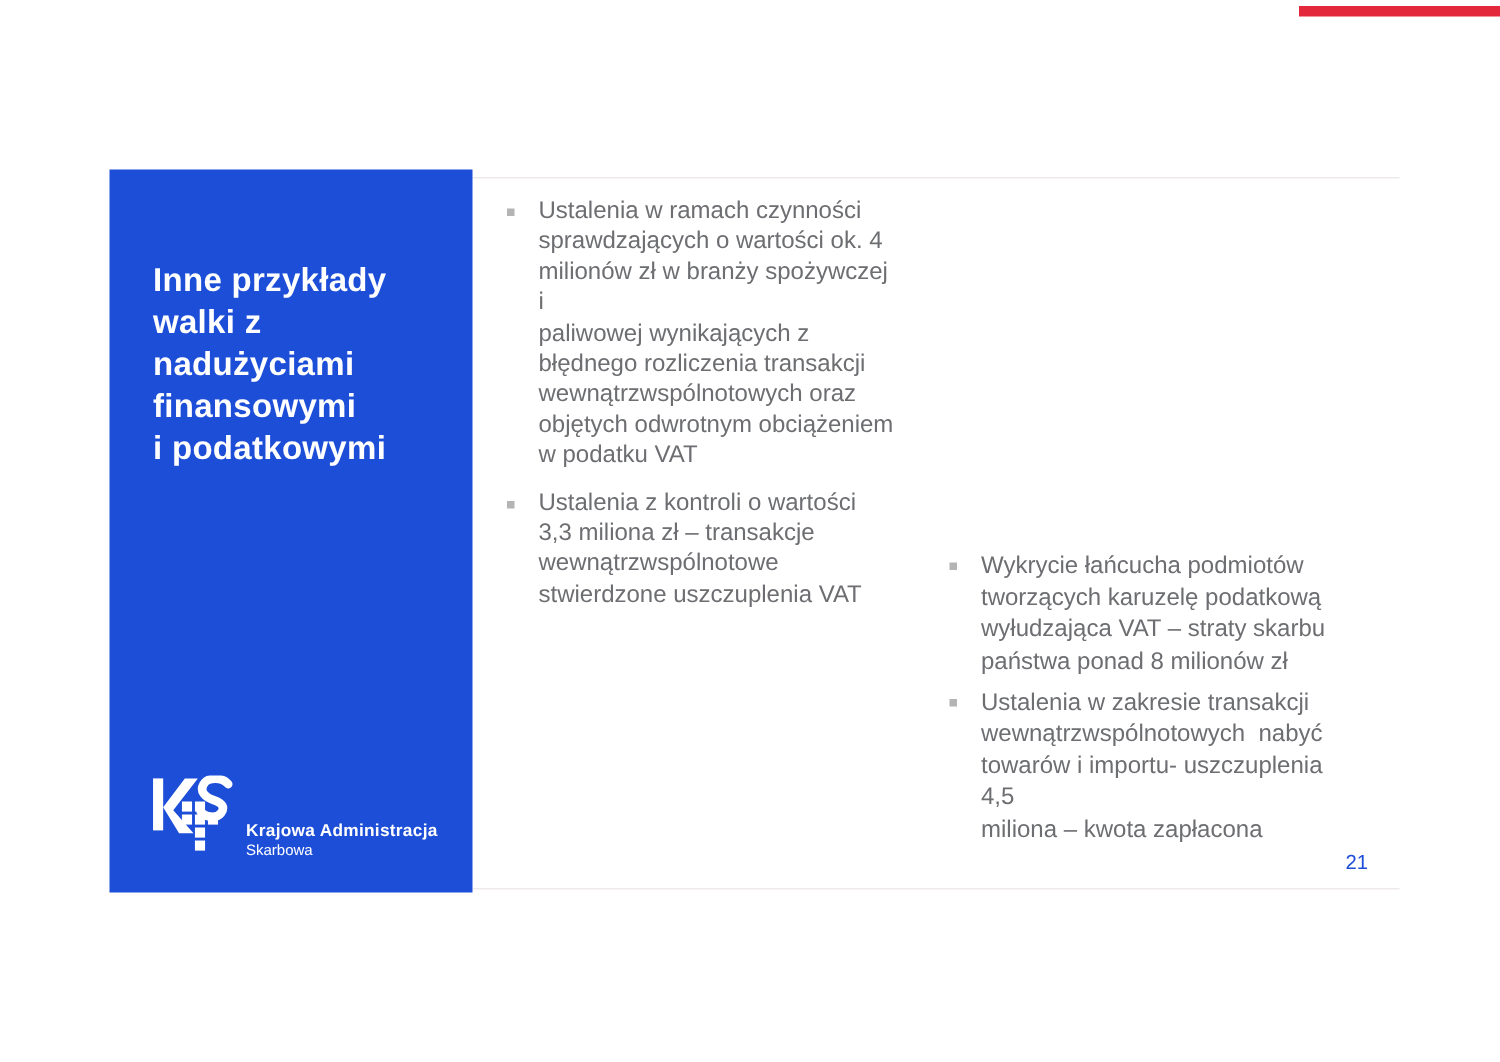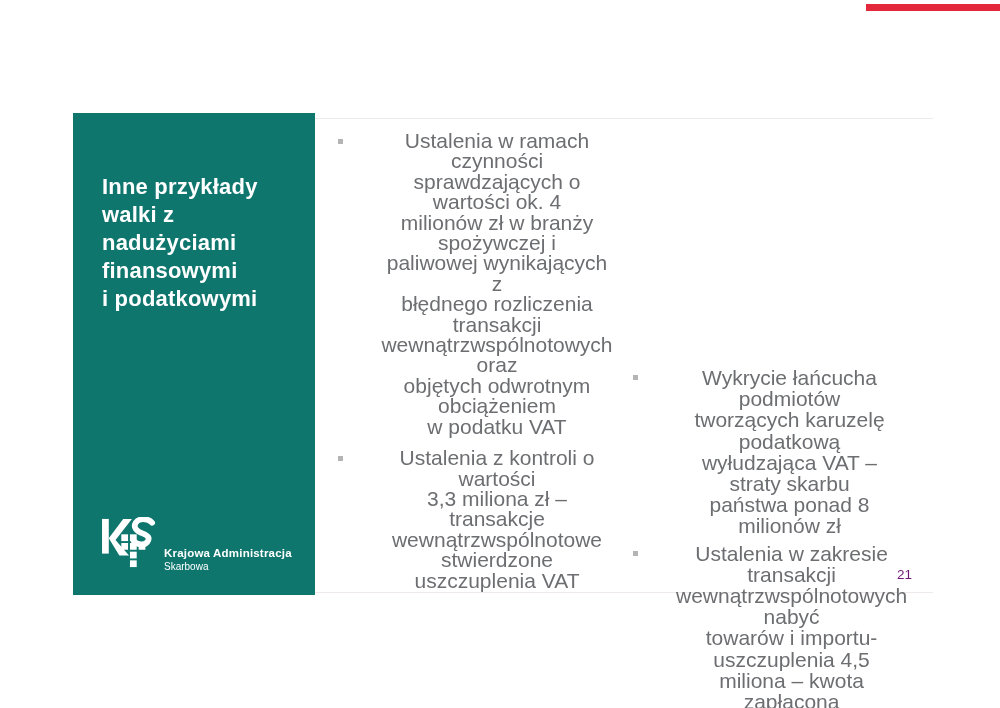--- a/index.html
+++ b/index.html
@@ -7,21 +7,21 @@
     width:1000px;height:708px;position:relative;background:#ffffff;
     font-family:"Liberation Sans","DejaVu Sans",sans-serif;overflow:hidden;
   }
   .accent-bar-top{
     position:absolute;left:866px;top:4px;width:134px;height:7px;background:#e2283a;
   }
   .hairline{position:absolute;height:1px;background:#eeeae9;}
   .hairline.top{left:315px;top:118px;width:618px;}
   .hairline.bottom{left:315px;top:592px;width:618px;}
   .sidebar{
-    position:absolute;left:73px;top:113px;width:242px;height:482px;background:#0f766e;
+    position:absolute;left:73px;top:113px;width:242px;height:482px;background:#1d4ed8;
   }
   .sidebar-title{
     position:absolute;left:29px;top:60px;width:200px;
     color:#ffffff;font-size:22px;font-weight:bold;line-height:28px;
     white-space:pre-wrap;letter-spacing:0.2px;
   }
   .logo{position:absolute;left:27px;top:404px;display:flex;align-items:flex-end;}
   .logo-mark{width:58px;height:52px;flex:0 0 auto;}
   .logo-text{margin-left:6px;color:#ffffff;line-height:13px;}
   .logo-text .l1{font-size:11.5px;font-weight:bold;letter-spacing:0.2px;}
@@ -29,27 +29,27 @@
   .bullet-col{position:absolute;color:#6d6e71;}
   .bullet-col.left{left:338px;top:131px;width:275px;}
   .bullet-col.right{left:633px;top:367px;width:270px;}
   .bullet-item{display:flex;align-items:flex-start;}
   .bullet-col.left .bullet-item{margin-bottom:11px;}
   .bullet-col.right .bullet-item{margin-bottom:6px;}
   .bullet-marker{
     flex:0 0 auto;width:5px;height:5px;background:#b4b4b4;margin-top:8px;
   }
   .bullet-text{
-    margin-left:38px;font-size:21px;white-space:pre-wrap;text-align:center;
+    margin-left:16px;font-size:16px;white-space:pre-wrap;
   }
   .bullet-col.left .bullet-text{line-height:20.4px;width:240px;}
   .bullet-col.right .bullet-text{line-height:21.2px;width:238px;}
   .page-number{
     position:absolute;left:897px;top:567px;width:24px;text-align:left;
-    color:#701a75;font-size:13.5px;
+    color:#1d4ed8;font-size:13.5px;
   }
 </style>
 </head>
 <body>
 
 <div class="accent-bar-top"></div>
 
 <div class="hairline top"></div>
 <div class="hairline bottom"></div>
 

